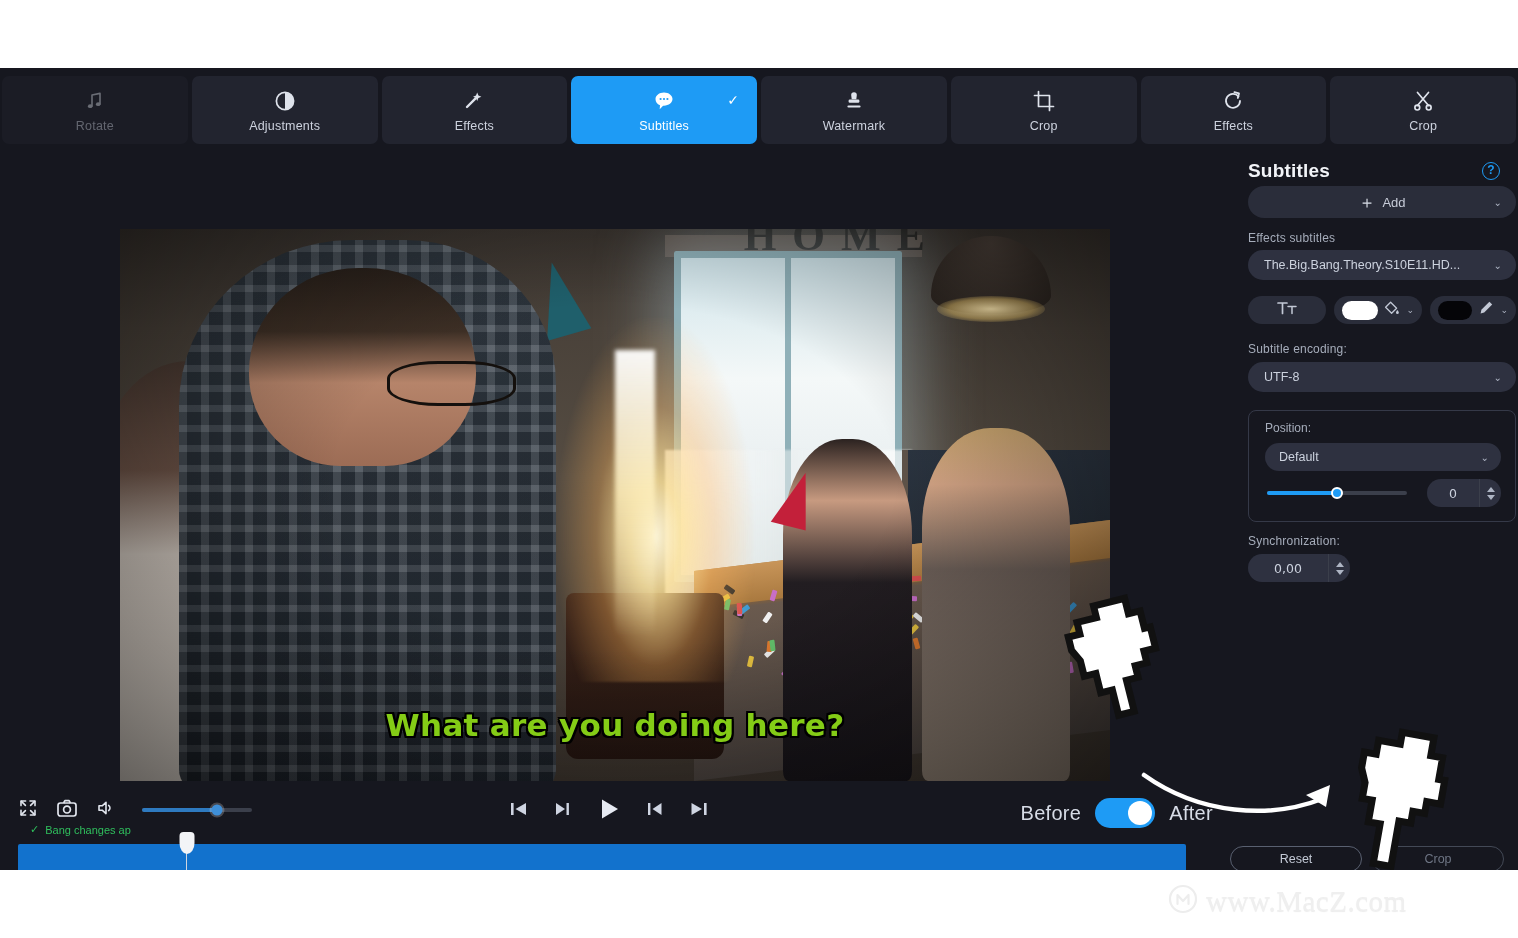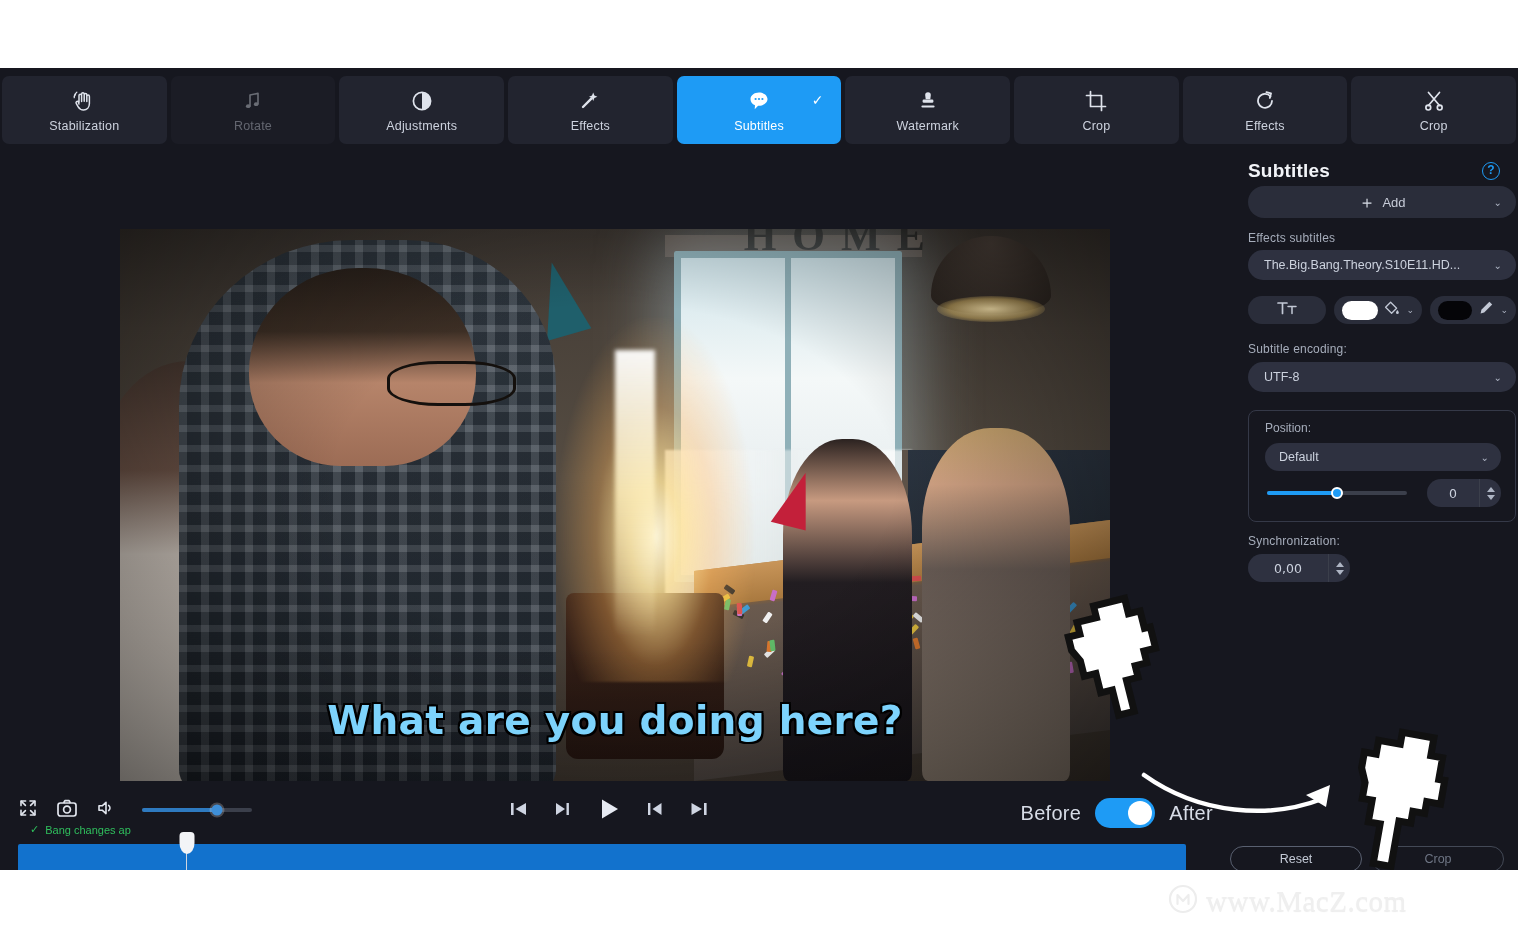--- a/index.html
+++ b/index.html
@@ -221,23 +221,23 @@
   .s-vig {
     position: absolute; inset: 0;
     background: radial-gradient(ellipse at 50% 45%, rgba(0,0,0,0) 40%, rgba(0,0,0,.55) 100%);
   }
   .subtitle-text {
     position: absolute;
     left: 0; right: 0;
     bottom: 38px;
     text-align: center;
     font-family: "DejaVu Sans", sans-serif;
-    font-size: 39px;
+    font-size: 31px;
     font-weight: 700;
-    color: #7dd3fc;
+    color: #84cc16;
     letter-spacing: 0.3px;
     text-shadow:
       -2px -2px 0 #000, 2px -2px 0 #000, -2px 2px 0 #000, 2px 2px 0 #000,
       0 -2px 0 #000, 0 2px 0 #000, -2px 0 0 #000, 2px 0 0 #000;
   }
 
   
   .player-bar {
     position: absolute;
     left: 0; top: 716px;
@@ -488,29 +488,20 @@
     text-shadow: 0 1px 1px rgba(0,0,0,.08);
   }
 </style>
 </head>
 <body>
 
 <div id="app">
 
   <div class="toolbar">
 
-    <div class="tool-tab">
-      <span class="ti">
-        <svg width="26" height="26" viewBox="0 0 26 26" fill="none">
-          <path d="M8 14.5V7.5a1.3 1.3 0 0 1 2.6 0v6M10.6 13V6a1.3 1.3 0 0 1 2.6 0v7M13.2 13.2V6.8a1.3 1.3 0 0 1 2.6 0v6.4M15.8 13.6V8.4a1.3 1.3 0 0 1 2.6 0v7.2c0 4-2.6 6.4-5.8 6.4-2.8 0-4.4-1.3-5.4-3.1l-2-3.6a1.3 1.3 0 0 1 2.1-1.5L8 16" stroke="#dfe3ec" stroke-width="1.5" stroke-linecap="round" stroke-linejoin="round"></path>
-          <path d="M4.5 6.5c-.8.8-1.3 2-1.3 3.2M5.8 4.2C4.3 5.3 3.3 7 3.1 8.9" stroke="#dfe3ec" stroke-width="1.3" stroke-linecap="round"></path>
-        </svg>
-      </span>
-      <span class="tool-label">Stabilization</span>
-    </div>
 
     <div class="tool-tab disabled">
       <span class="ti">
         <svg width="26" height="26" viewBox="0 0 26 26" fill="none">
           <path d="M10 18V7l8-1.6V16" stroke="#dfe3ec" stroke-width="1.6" stroke-linecap="round" stroke-linejoin="round"></path>
           <ellipse cx="8.2" cy="18.2" rx="2.3" ry="1.9" fill="#dfe3ec"></ellipse>
           <ellipse cx="16.2" cy="16.2" rx="2.3" ry="1.9" fill="#dfe3ec"></ellipse>
         </svg>
       </span>
       <span class="tool-label">Rotate</span>

